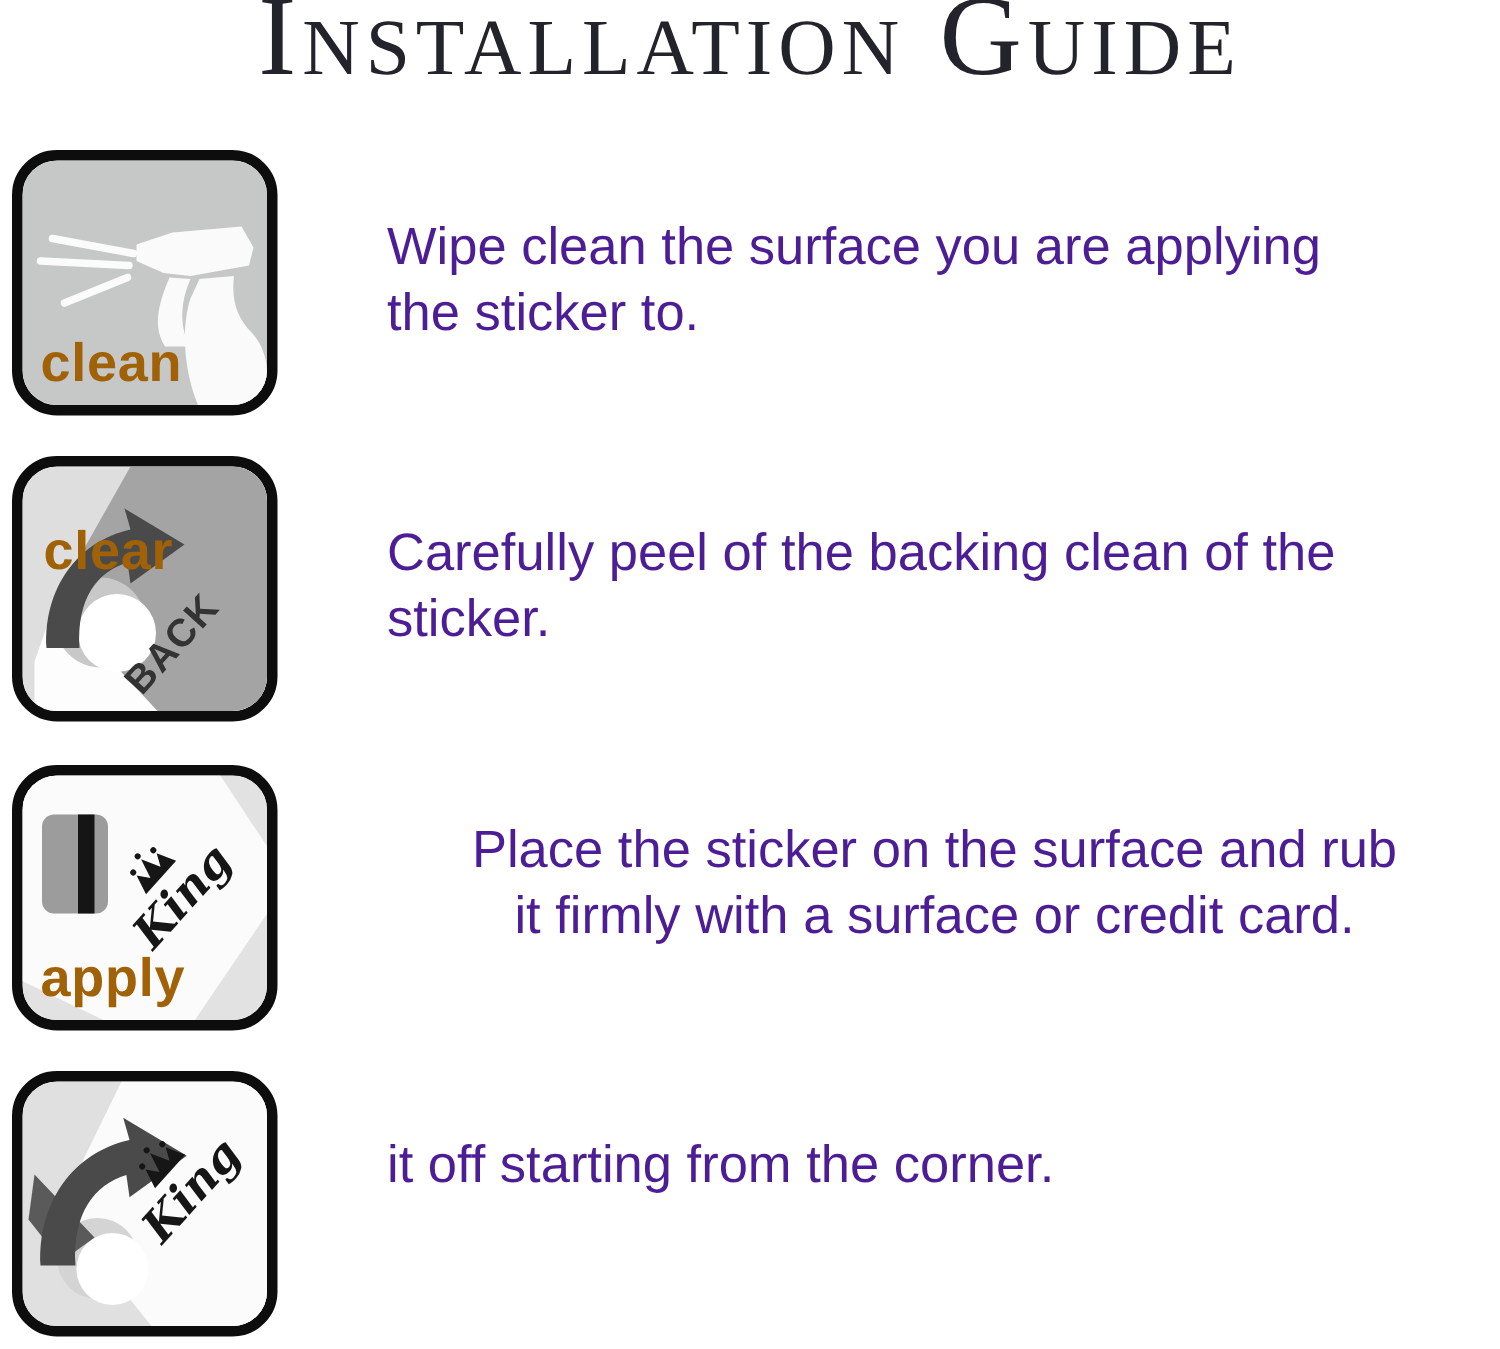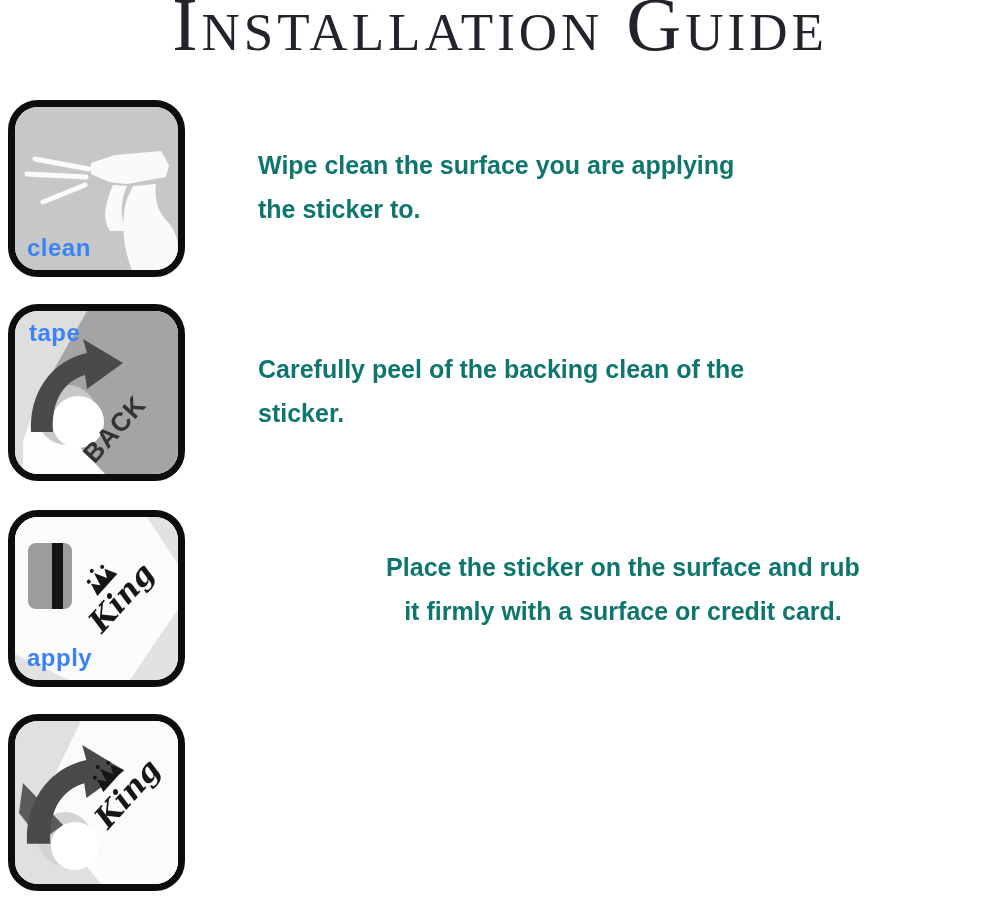--- a/index.html
+++ b/index.html
@@ -29,41 +29,41 @@
     left:8px;
     width:163px;height:163px;
     border:7px solid #0d0d0d;
     border-radius:30px;
     overflow:hidden;
   }
   .icon-box svg{position:absolute;left:0;top:0;width:163px;height:163px;display:block;}
   .icon-label{
     position:absolute;
     font-weight:bold;
-    font-size:24px;
+    font-size:36px;
     letter-spacing:0.5px;
-    color:#3b82f6;
+    color:#a16207;
     line-height:1;
+    margin-top:28px;
   }
   .label-bl{left:12px;bottom:10px;}
   .label-tl{left:14px;top:10px;}
   .label-chip{
     left:5px;top:5px;
     background:#ffffff;
     padding:3px 9px 5px 6px;
     border-radius:9px;
   }
   .step-text{
     position:absolute;
     left:258px;
     width:730px;
-    font-size:25px;
+    font-size:35px;
     line-height:44px;
-    color:#0f766e;
-    font-weight:bold;
+    color:#4c1d95;
   }
   .step-text .line{display:block;white-space:nowrap;}
   
   #icon-clean{top:100px;}
   #icon-peel{top:304px;}
   #icon-apply{top:510px;}
   #icon-remove{top:714px;}
   #text-clean{top:143px;}
   #text-peel{top:347px;}
   #text-apply{top:545px;text-align:center;}
@@ -107,21 +107,21 @@
 
       <circle cx="52" cy="104" r="30" fill="#c8c8c8"></circle>
       <circle cx="63" cy="111" r="26" fill="#ffffff"></circle>
 
       <g transform="translate(16,26)">
         <path d="M0,95 C-2,56 20,24 56,16 L52,2 L92,26 L56,52 L54,38 C34,44 20,62 22,95 Z" fill="#4a4a4a"></path>
       </g>
 
       <text transform="translate(106,124) rotate(-48)" text-anchor="middle" font-family="Liberation Sans, sans-serif" font-weight="bold" font-size="26" letter-spacing="1" fill="#333333">BACK</text>
     </svg>
-    <span class="icon-label label-tl">tape</span>
+    <span class="icon-label label-tl">clear</span>
   </div>
   <div class="step-text" id="text-peel">
     <span class="line">Carefully peel of the backing clean of the</span>
     <span class="line">sticker.</span>
   </div>
 
   <div class="icon-box" id="icon-apply">
     <svg viewBox="0 0 163 163" aria-hidden="true">
       <rect x="0" y="0" width="163" height="163" fill="#e2e2e2"></rect>
 
@@ -163,15 +163,16 @@
       <g transform="translate(114,74) rotate(-48)">
         <path d="M-15,-21 L-10,-34 L-5,-26 L0,-39 L5,-26 L10,-34 L15,-21 Z" fill="#161616"></path>
         <circle cx="-10" cy="-37" r="2" fill="#161616"></circle>
         <circle cx="0" cy="-42" r="2" fill="#161616"></circle>
         <circle cx="10" cy="-37" r="2" fill="#161616"></circle>
         <text x="0" y="8" text-anchor="middle" font-family="DejaVu Serif, serif" font-style="italic" font-weight="bold" font-size="30" fill="#161616">King</text>
       </g>
     </svg>
   </div>
   <div class="step-text" id="text-remove">
+    <span class="line">it off starting from the corner.</span>
   </div>
 
 </div>
 
 </body></html>

